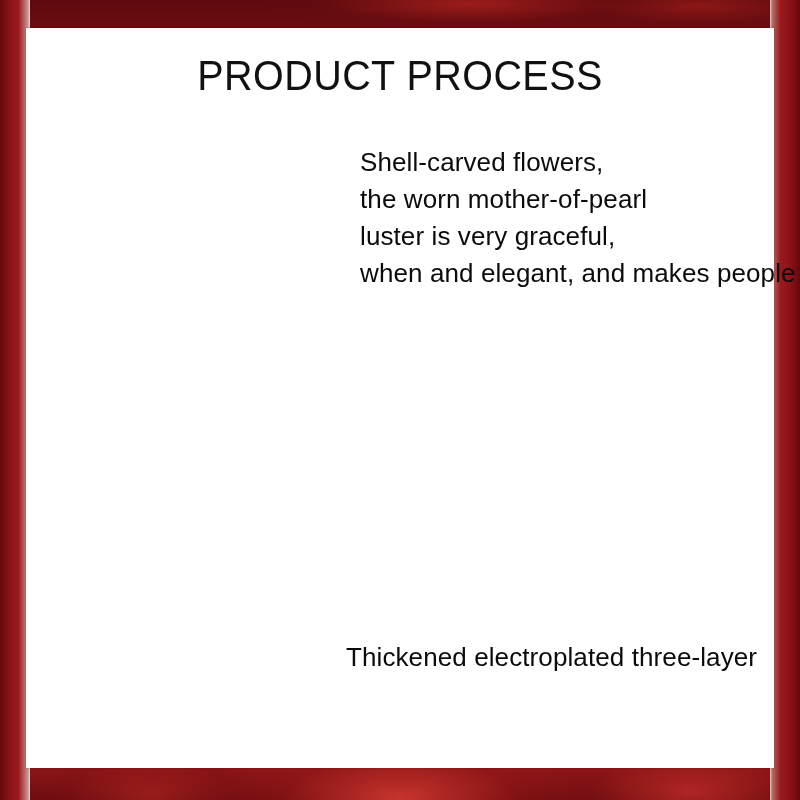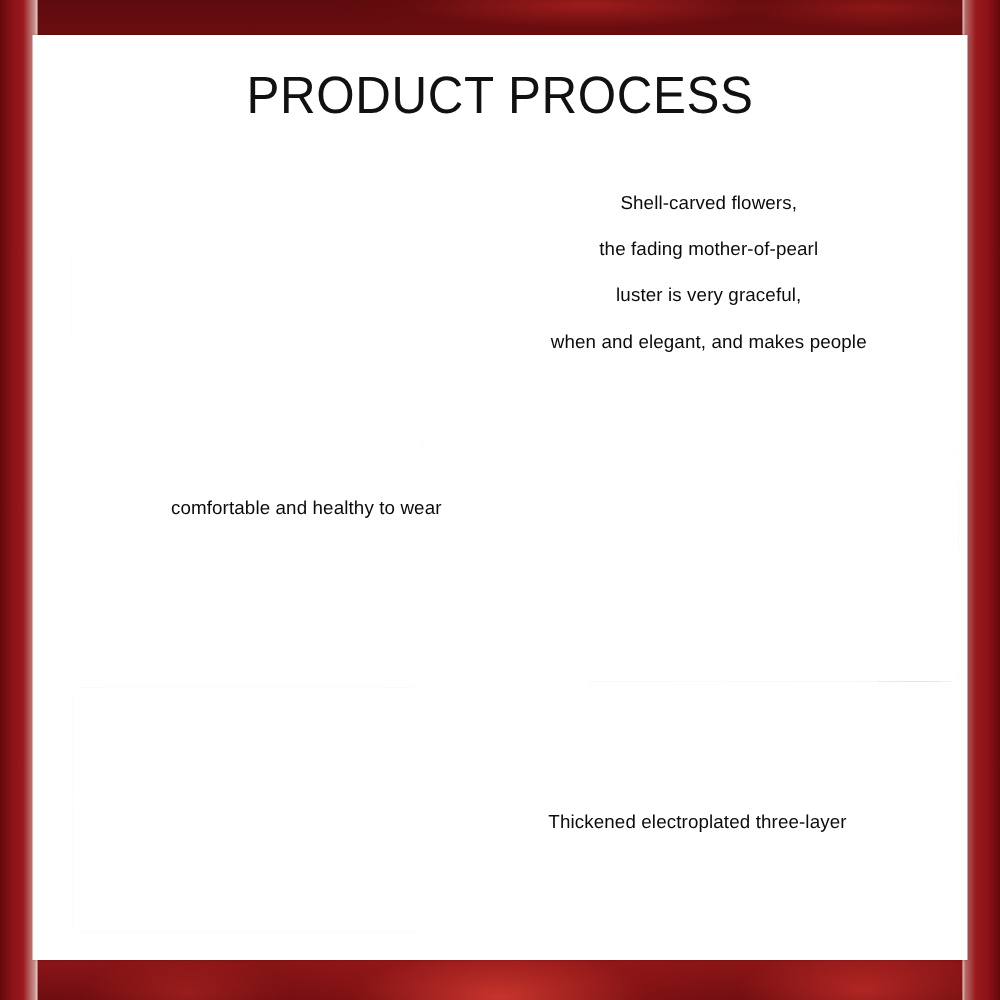--- a/index.html
+++ b/index.html
@@ -303,23 +303,22 @@
     border-radius: 6px;
     background: linear-gradient(140deg, #ffffff 0%, #dde3e7 50%, #a9b2b9 100%);
     transform: rotate(8deg);
     opacity: 0.9;
   }
 
   
   .copy {
     position: absolute;
     color: #0b0b0b;
-    font-size: 15px;
+    font-size: 26px;
     line-height: 37px;
-    text-align: center;
     letter-spacing: 0.1px;
   }
   .copy .line { display: block; white-space: nowrap; }
 
   .copy.c1 { left: 334px; top: 116px; width: 414px; }
   .copy.c2 { left: 24px;  top: 360px; width: 390px; }
   .copy.c3 { left: 320px; top: 590px; width: 424px; margin-top: 21px; }
 </style>
 </head>
 <body>
@@ -372,27 +371,26 @@
         <div class="m3-pearl-rim"></div>
         <div class="m3-pearl"></div>
         <div class="m3-pearl-sheen"></div>
         <div class="m3-botnub"></div>
       </div>
       <div class="corner-fade"></div>
     </div>
 
     <div class="copy c1">
       <span class="line">Shell-carved flowers,</span>
-      <span class="line">the fading mother-of-pearl</span>
+      <span class="line">the worn mother-of-pearl</span>
       <span class="line">luster is very graceful,</span>
       <span class="line">when and elegant, and makes people</span>
     </div>
 
     <div class="copy c2">
-      <span class="line">comfortable and healthy to wear</span>
     </div>
 
     <div class="copy c3">
       <span class="line">Thickened electroplated three-layer</span>
     </div>
 
   </div>
 </div>
 
 </body></html>

